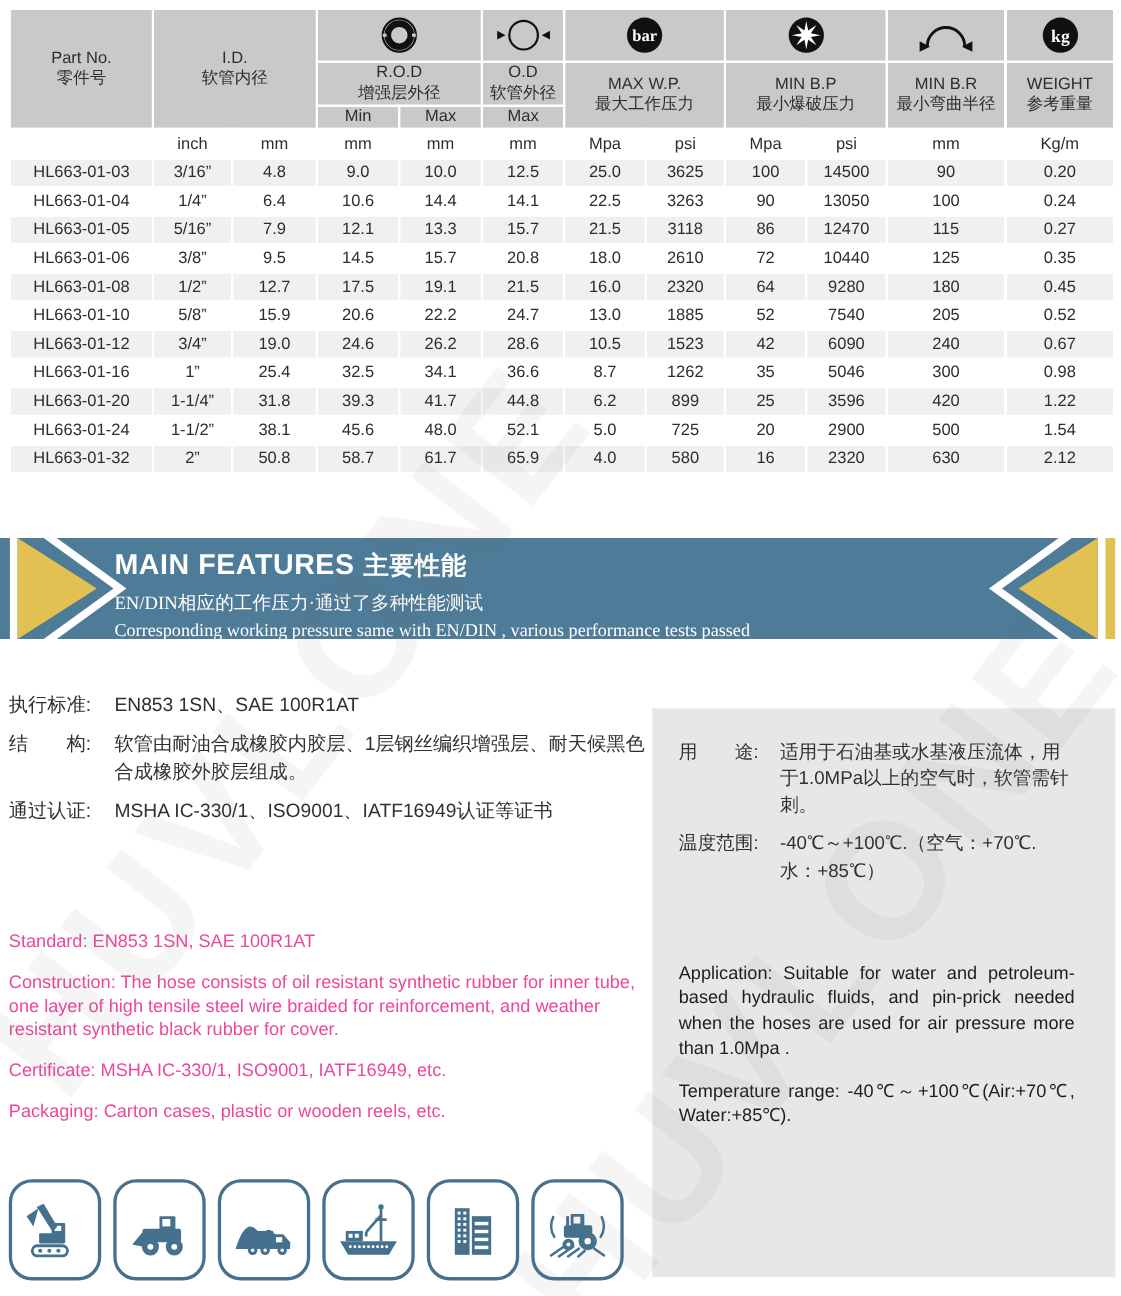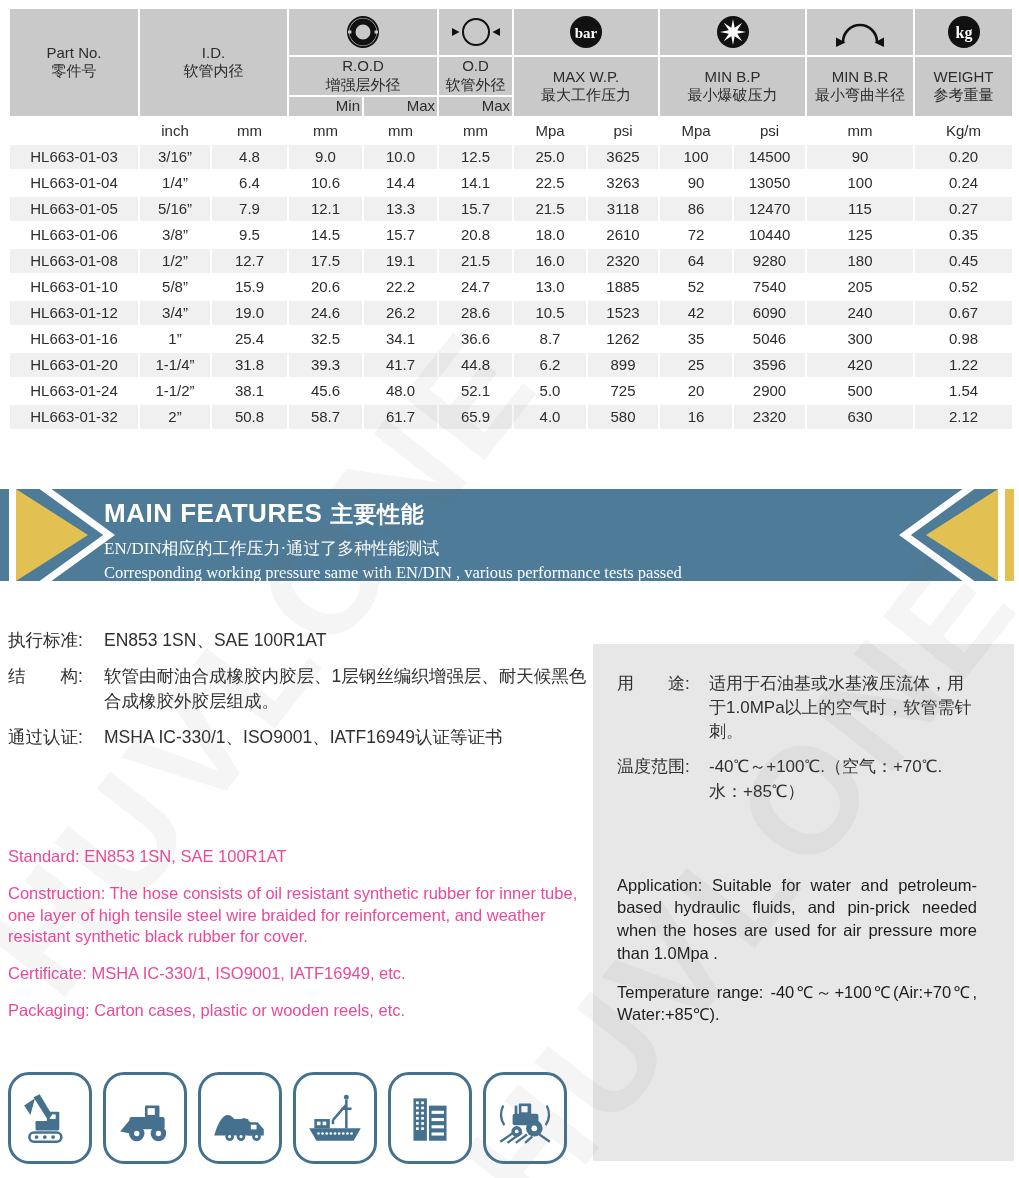--- a/index.html
+++ b/index.html
@@ -21,21 +21,21 @@
       transform:rotate(-52deg);transform-origin:left top;white-space:nowrap;pointer-events:none;
       font-family:"Liberation Sans",sans-serif;letter-spacing:8px;}
 
   
   table.spec{border-collapse:collapse;table-layout:fixed;width:1004px;font-size:15px;color:var(--ink);}
   table.spec th,table.spec td{border:2px solid #fff;text-align:center;vertical-align:middle;
       font-weight:normal;padding:0 2px;overflow:hidden;}
   table.spec thead th{background:var(--header-gray);line-height:1.25;}
   tr.h-icons th{height:48px;}
   tr.h-label th{height:40px;}
-  tr.h-sub th{height:20px;text-align:right;}
+  tr.h-sub th{height:20px;}
   tr.units td{height:27px;background:#fff;}
   tbody tr.data td{height:26px;background:#fff;}
   tbody tr.data.alt td{background:var(--row-alt);}
   .hdr-en{display:block;}
   .hdr-ic svg{display:block;margin:0 auto;}
 
   
   .banner{left:0;top:489px;width:824px;height:92px;}
   .banner svg.bg{position:absolute;left:0;top:0;}
   .banner .btxt{position:absolute;left:104px;top:9px;color:#fff;z-index:2;}

